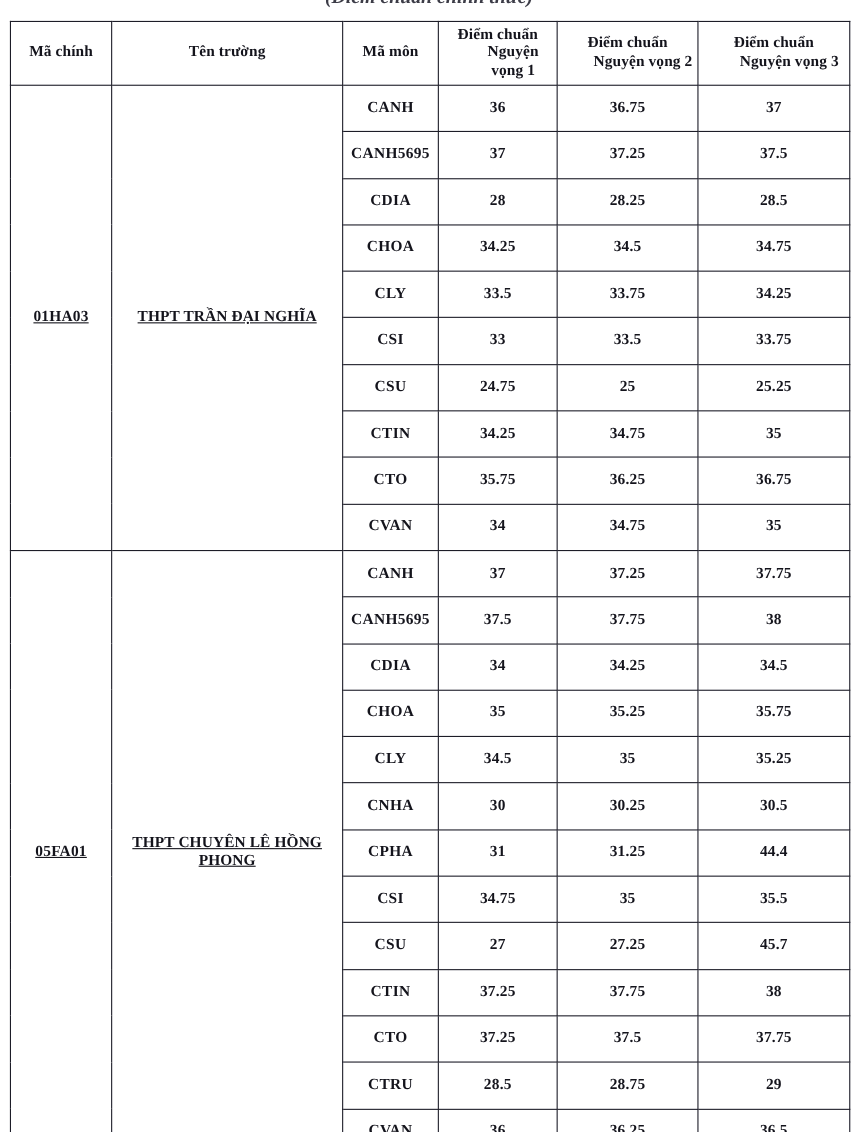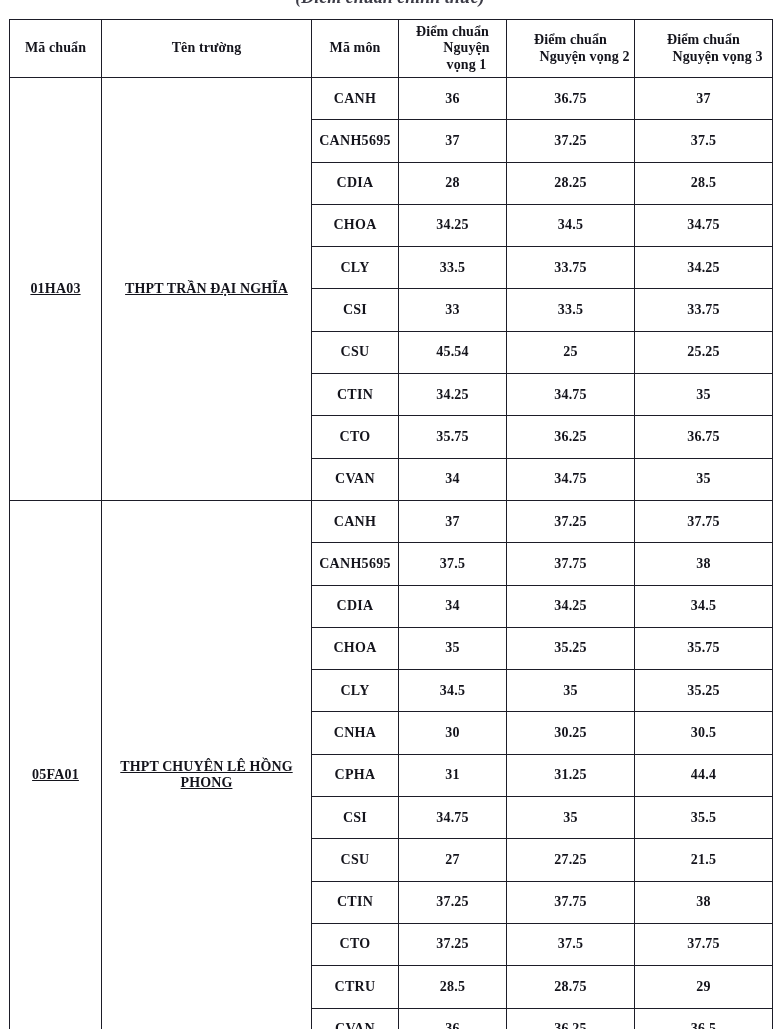--- a/index.html
+++ b/index.html
@@ -123,21 +123,21 @@
       <col class="c-school-code">
       <col class="c-school-name">
       <col class="c-subject">
       <col class="c-nv1">
       <col class="c-nv2">
       <col class="c-nv3">
     </colgroup>
     <thead>
       <tr>
         <th>
-          <span class="hl1">Mã chuẩn</span>
+          <span class="hl1">Mã chính</span>
         </th>
         <th>
           <span class="hl1">Tên trường</span>
         </th>
         <th>
           <span class="hl1">Mã môn</span>
         </th>
         <th>
           <span class="hl1">Điểm chuẩn</span>
           <span class="hl2">Nguyện vọng 1</span>
@@ -186,21 +186,21 @@
           <td class="score">34.25</td>
         </tr>
         <tr>
           <td class="subject-code">CSI</td>
           <td class="score">33</td>
           <td class="score">33.5</td>
           <td class="score">33.75</td>
         </tr>
         <tr>
           <td class="subject-code">CSU</td>
-          <td class="score">45.54</td>
+          <td class="score">24.75</td>
           <td class="score">25</td>
           <td class="score">25.25</td>
         </tr>
         <tr>
           <td class="subject-code">CTIN</td>
           <td class="score">34.25</td>
           <td class="score">34.75</td>
           <td class="score">35</td>
         </tr>
         <tr>
@@ -262,21 +262,21 @@
         <tr>
           <td class="subject-code">CSI</td>
           <td class="score">34.75</td>
           <td class="score">35</td>
           <td class="score">35.5</td>
         </tr>
         <tr>
           <td class="subject-code">CSU</td>
           <td class="score">27</td>
           <td class="score">27.25</td>
-          <td class="score">21.5</td>
+          <td class="score">45.7</td>
         </tr>
         <tr>
           <td class="subject-code">CTIN</td>
           <td class="score">37.25</td>
           <td class="score">37.75</td>
           <td class="score">38</td>
         </tr>
         <tr>
           <td class="subject-code">CTO</td>
           <td class="score">37.25</td>

